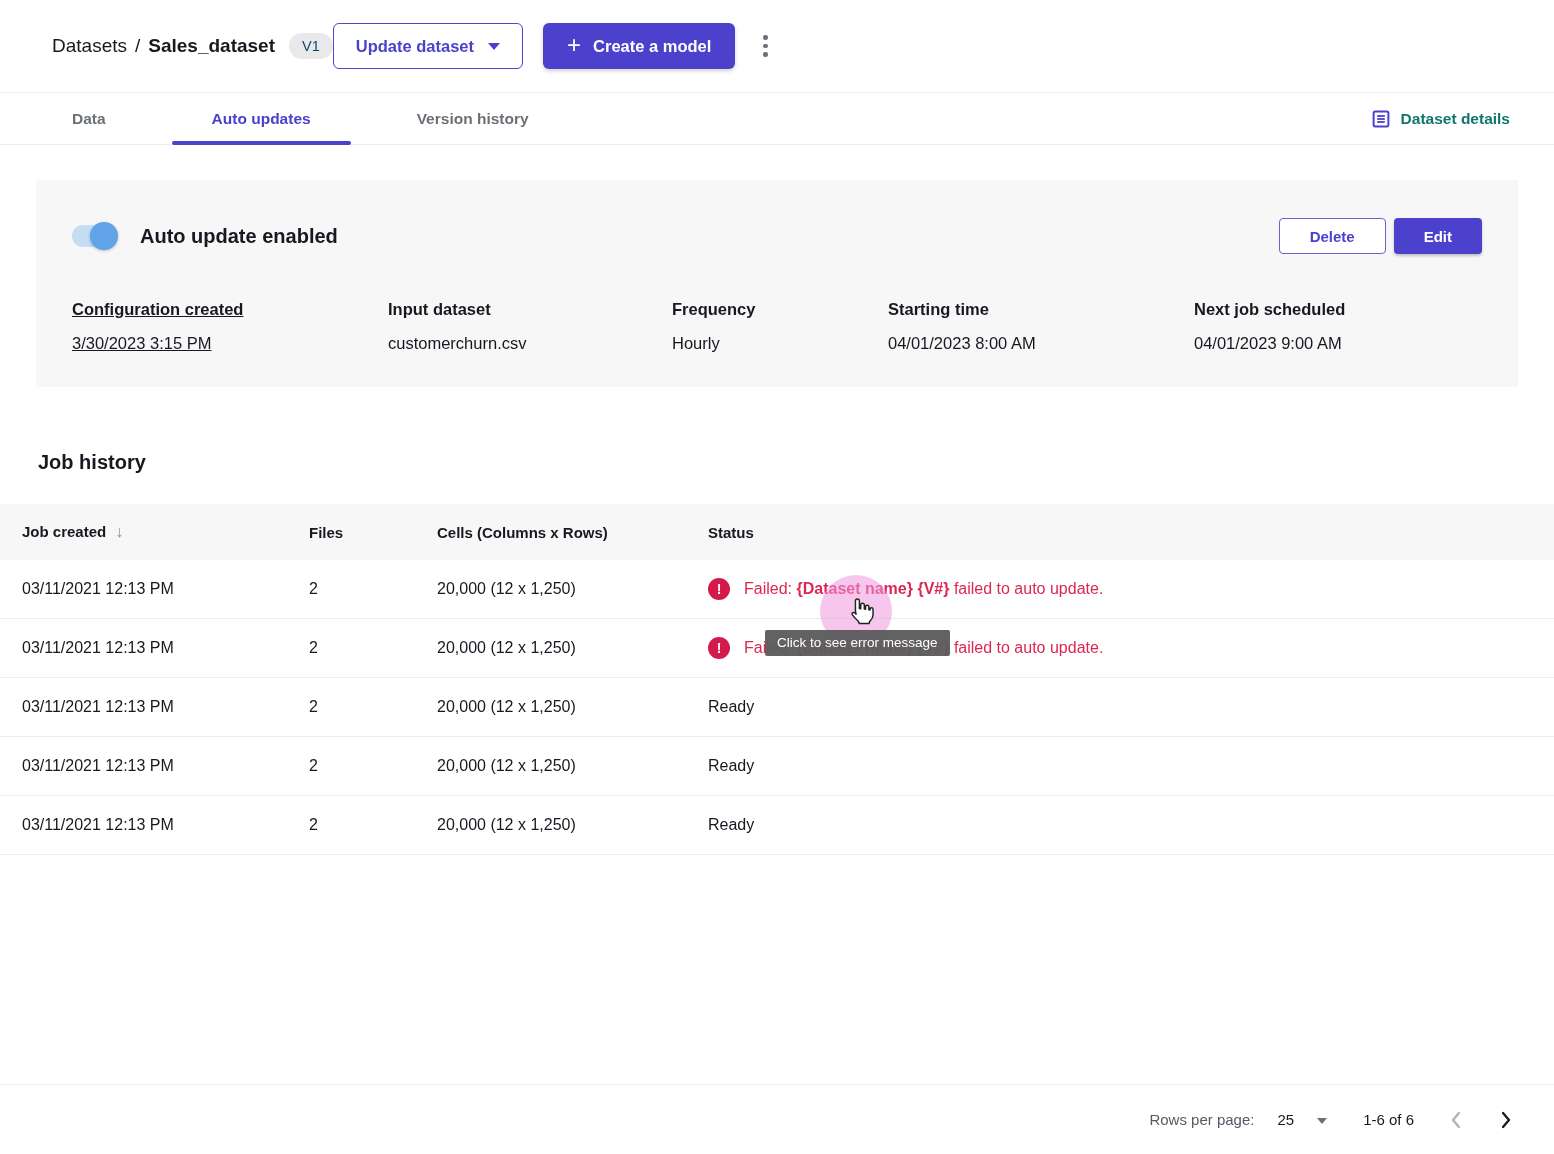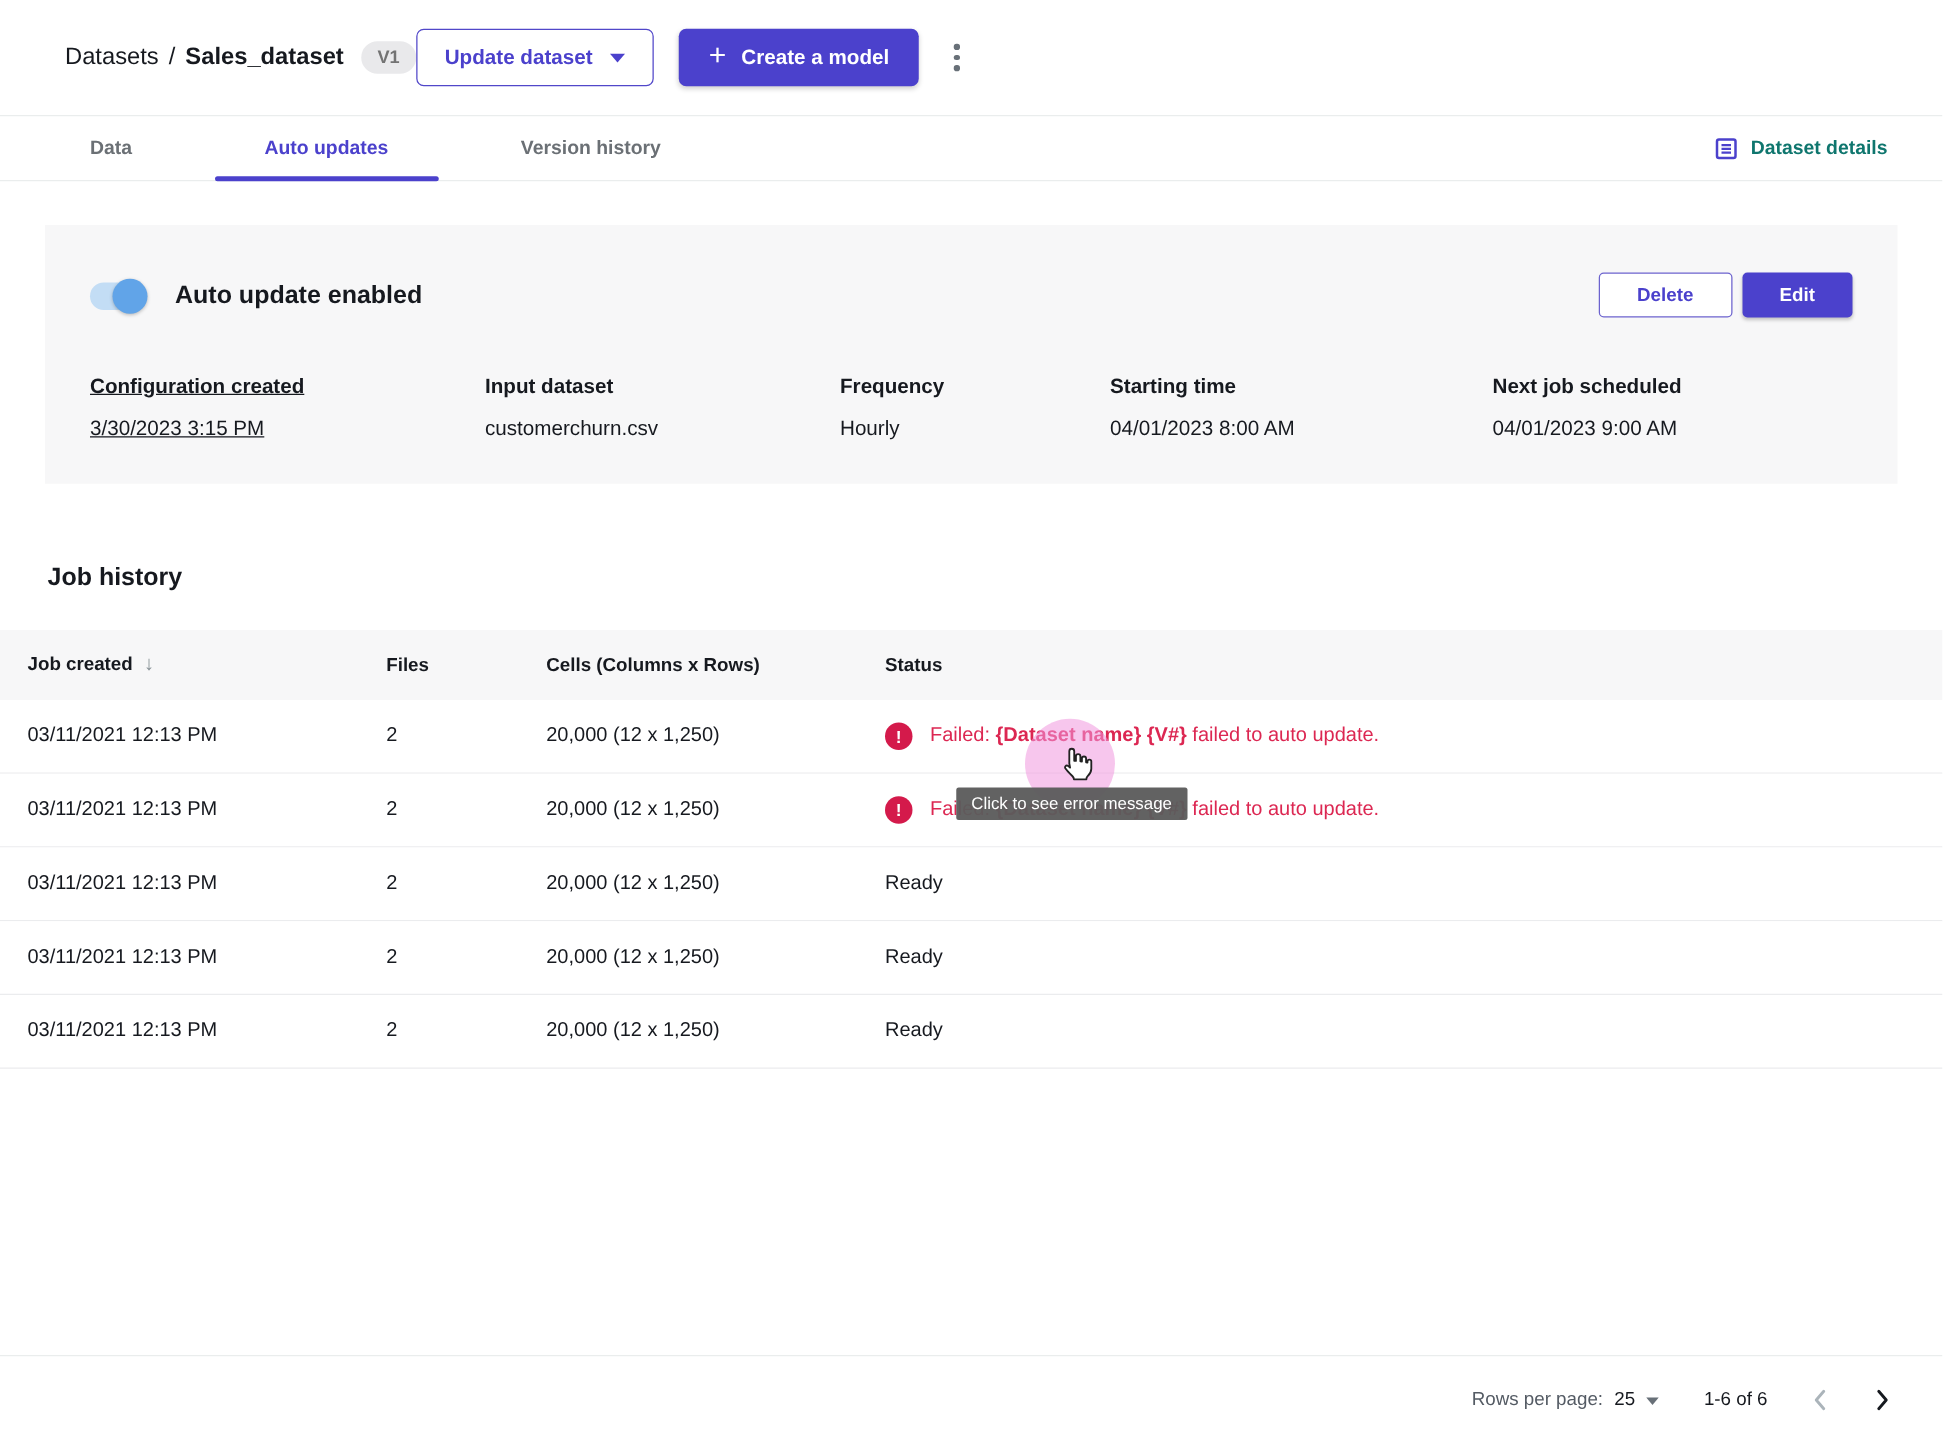--- a/index.html
+++ b/index.html
@@ -22,25 +22,24 @@
     border-bottom: 1px solid #eaeded;
     background: #fff;
   }
   .crumbs { display: flex; align-items: center; font-size: 19px; }
   .crumb-root { font-weight: 400; }
   .crumb-sep { margin: 0 8px; }
   .crumb-name { font-weight: 700; }
   .version-badge {
     margin-left: 14px;
     background: #e9e9eb;
-    color: #737373;
+    color: #0c4a6e;
     border-radius: 999px;
     padding: 5px 13px;
     font-size: 14.5px;
-    font-weight: bold;
   }
   .topbar-actions { display: flex; align-items: center; gap: 20px; }
   .btn { border: none; cursor: pointer; font-family: inherit; border-radius: 6px; font-weight: 700; font-size: 16.5px; display: flex; align-items: center; }
   .btn-outline {
     background: #fff;
     border: 1px solid #5147c9;
     color: #4b41cc;
     height: 46px;
     padding: 0 22px;
     gap: 14px;
@@ -92,21 +91,21 @@
     margin-left: auto; margin-right: 44px;
     align-self: center;
     display: flex; align-items: center; gap: 10px;
     color: #0f766e; font-weight: 700; font-size: 15.5px;
     cursor: pointer;
   }
 
   
   .panel { margin: 35px 36px 0; background: #f7f7f8; padding: 34px 36px; }
   .panel-top { display: flex; align-items: center; justify-content: space-between; height: 44px; }
-  .toggle-row { display: flex; align-items: flex-end; gap: 24px; }
+  .toggle-row { display: flex; align-items: flex-start; gap: 24px; }
   .toggle { width: 44px; height: 22px; border-radius: 11px; background: #c3ddf5; position: relative; cursor: pointer; }
   .toggle-knob {
     position: absolute; right: -2px; top: -3px;
     width: 28px; height: 28px; border-radius: 50%;
     background: #61a4e8;
     box-shadow: 0 1px 3px rgba(0,0,0,.25);
   }
   .panel-title { font-size: 20px; font-weight: 700; }
   .panel-actions { display: flex; gap: 8px; }
   .btn-sm { height: 36px; padding: 0 30px; font-size: 15px; border-radius: 4px; font-weight: 700; }
@@ -163,21 +162,21 @@
   
   .footer {
     position: absolute; left: 0; top: 1084px; width: 100%;
     height: 70px;
     border-top: 1px solid #eaeded;
     display: flex; align-items: center; justify-content: flex-end;
     gap: 36px;
     padding-right: 42px;
     font-size: 15px;
   }
-  .rpp { display: flex; align-items: center; gap: 9px; cursor: pointer; }
+  .rpp { display: flex; align-items: center; gap: 23px; cursor: pointer; }
   .rpp-label { color: #545b64; }
   .rpp-caret {
     width: 0; height: 0;
     border-left: 5.5px solid transparent;
     border-right: 5.5px solid transparent;
     border-top: 6.5px solid #687078;
     margin-top: 2px;
   }
   .page-nav { display: flex; align-items: center; gap: 38px; }
   .chev { cursor: pointer; display: flex; align-items: center; }

